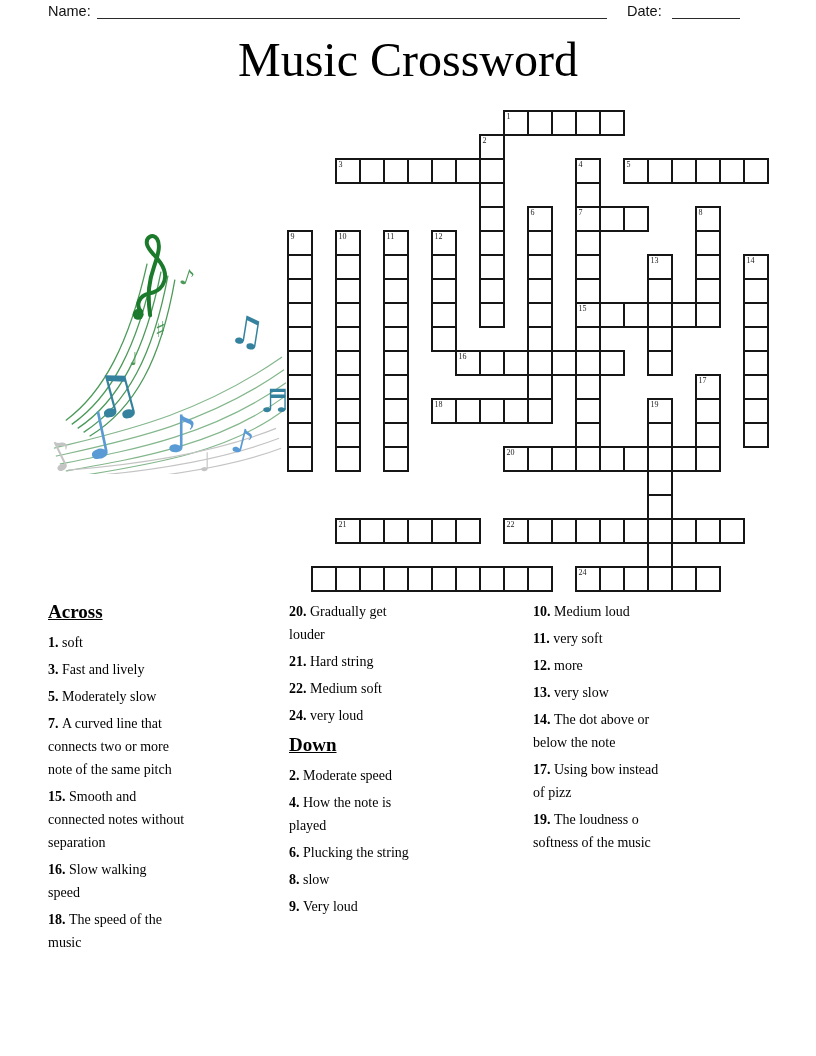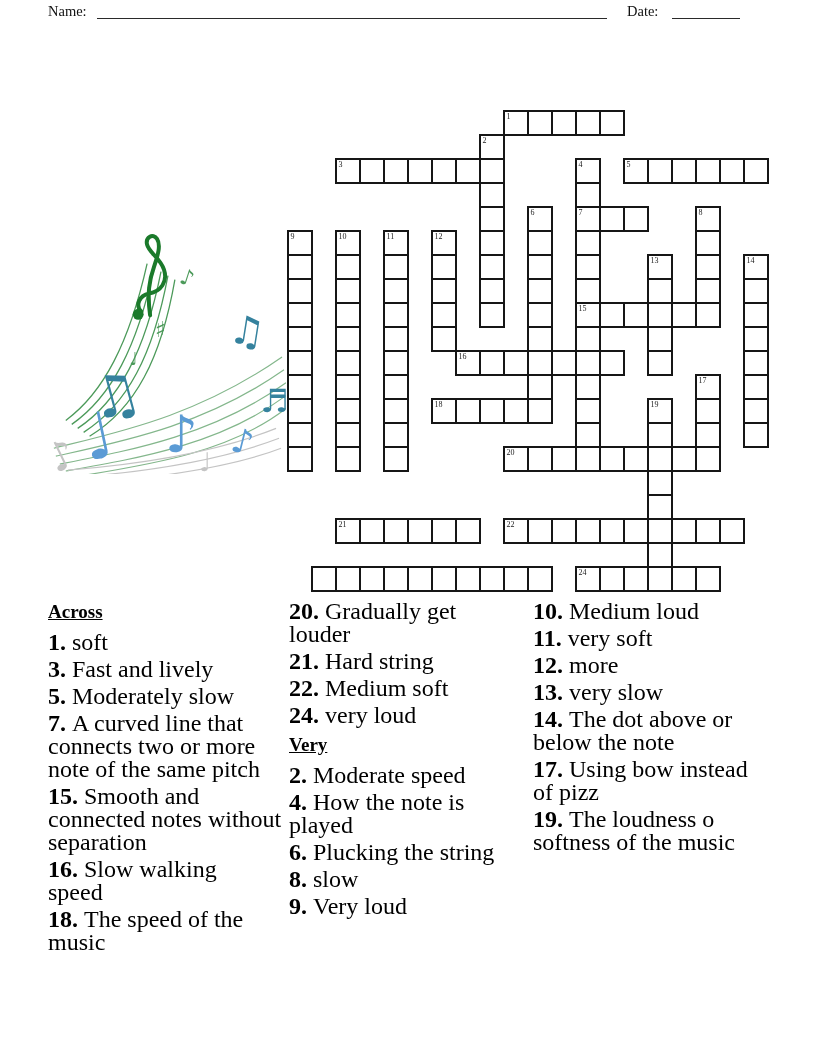--- a/index.html
+++ b/index.html
@@ -8,21 +8,21 @@
     width:816px;height:1056px;
     background:#ffffff;
     margin:0 auto;
     overflow:hidden;
     font-family:"Liberation Serif", serif;
     color:#000;
   }
   
   .hdr-label{
     position:absolute;top:3px;
-    font-family:Liberation Serif, serif;
+    font-family:Liberation Sans, sans-serif;
     font-size:14.5px;color:#111;
   }
   .hdr-line{
     position:absolute;top:1px;height:17px;
     border-bottom:1.6px solid #2a2a2a;
   }
   #name-label{left:48px;}
   #name-line{left:97px;width:510px;}
   #date-label{left:627px;}
   #date-line{left:672px;width:68px;}
@@ -53,39 +53,40 @@
   #clue-col-1{left:48px;width:240px;}
   #clue-col-2{left:289px;width:230px;}
   #clue-col-3{left:533px;width:240px;}
   .clue-heading{
     font-size:19px;line-height:23px;font-weight:bold;
     text-decoration:underline;
     margin-bottom:8px;
   }
   .clue-heading.mt{margin-top:6px;}
   .clue{
-    font-size:24px;line-height:23px;
+    font-size:14px;line-height:23px;
     margin-bottom:4px;
   }
   .clue .cnum{font-weight:bold;}
   .clue .ctxt{white-space:pre-line;}
   
   #clipart{position:absolute;left:38px;top:226px;}
   .note{font-family:"DejaVu Sans", sans-serif;}
 </style>
 </head>
 <body>
 
 <div class="page">
 
   <span class="hdr-label" id="name-label">Name:</span>
   <span class="hdr-line" id="name-line"></span>
   <span class="hdr-label" id="date-label">Date:</span>
   <span class="hdr-line" id="date-line"></span>
 
+  <div class="title">Music Crossword</div>
 
   <svg id="clipart" width="248" height="248" viewBox="0 0 250 250" aria-hidden="true">
 
     <g style="stroke:var(--clip-staff);fill:none;stroke-width:1.3">
       <path d="M28,196 C66,168 92,118 110,38"></path>
       <path d="M34,200 C74,172 100,122 117,42"></path>
       <path d="M40,204 C82,176 108,126 124,46"></path>
       <path d="M46,208 C90,180 116,130 131,50"></path>
       <path d="M52,212 C98,184 124,134 138,54"></path>
     </g>
@@ -351,21 +352,21 @@
 speed</span></div>
       <div class="clue"><span class="cnum">18. </span><span class="ctxt">The speed of the
 music</span></div>
     </div>
   <div class="clue-col" id="clue-col-2">
       <div class="clue"><span class="cnum">20. </span><span class="ctxt">Gradually get
 louder</span></div>
       <div class="clue"><span class="cnum">21. </span><span class="ctxt">Hard string</span></div>
       <div class="clue"><span class="cnum">22. </span><span class="ctxt">Medium soft</span></div>
       <div class="clue"><span class="cnum">24. </span><span class="ctxt">very loud</span></div>
-      <div class="clue-heading mt">Very</div>
+      <div class="clue-heading mt">Down</div>
       <div class="clue"><span class="cnum">2. </span><span class="ctxt">Moderate speed</span></div>
       <div class="clue"><span class="cnum">4. </span><span class="ctxt">How the note is
 played</span></div>
       <div class="clue"><span class="cnum">6. </span><span class="ctxt">Plucking the string</span></div>
       <div class="clue"><span class="cnum">8. </span><span class="ctxt">slow</span></div>
       <div class="clue"><span class="cnum">9. </span><span class="ctxt">Very loud</span></div>
     </div>
   <div class="clue-col" id="clue-col-3">
       <div class="clue"><span class="cnum">10. </span><span class="ctxt">Medium loud</span></div>
       <div class="clue"><span class="cnum">11. </span><span class="ctxt">very soft</span></div>

